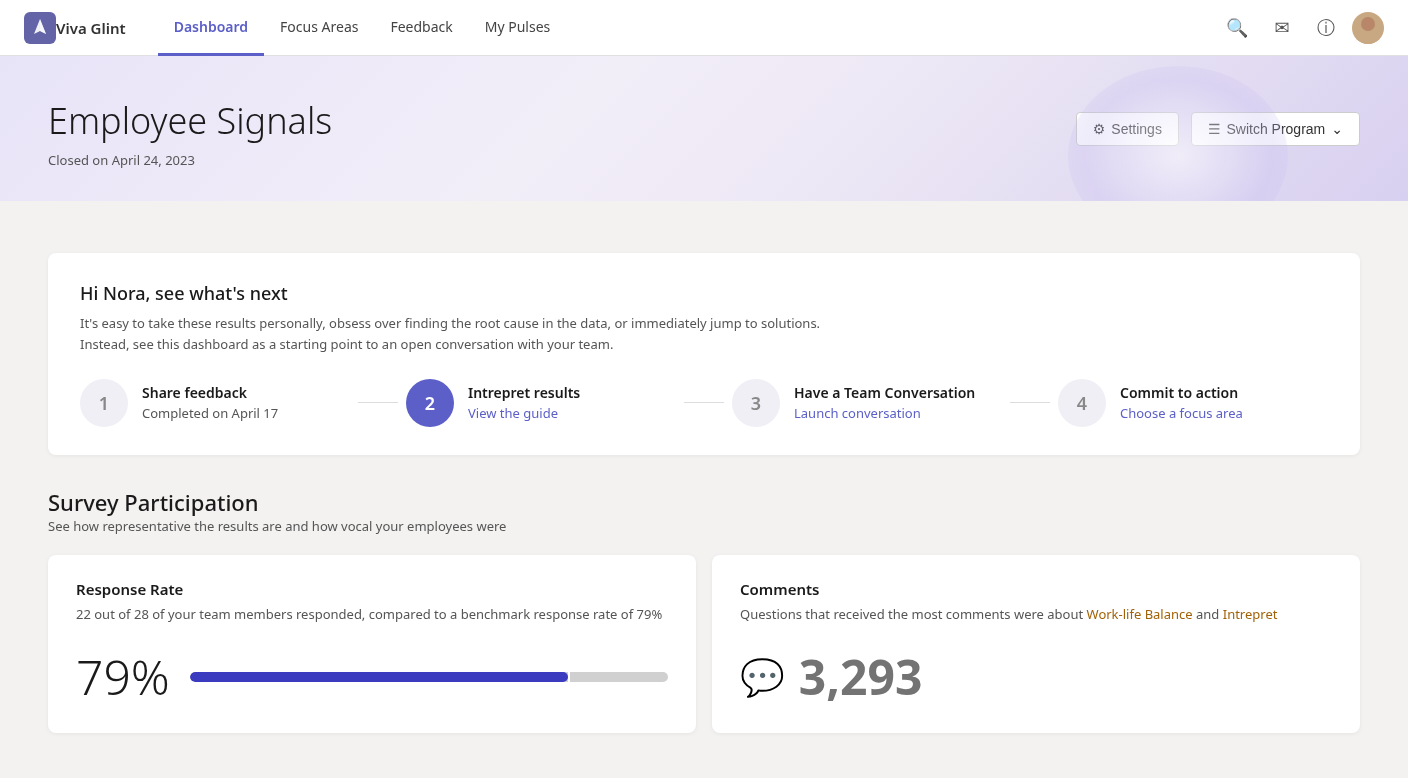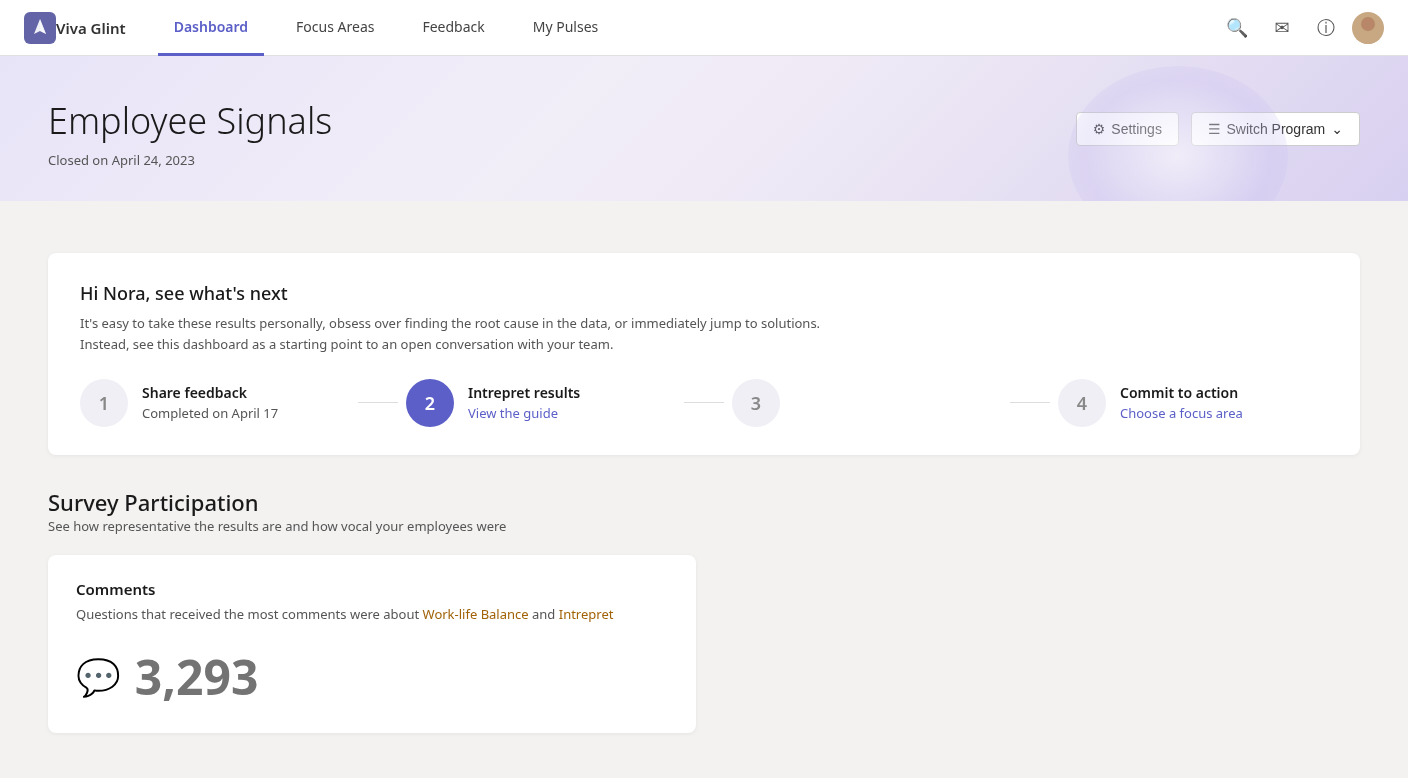--- a/index.html
+++ b/index.html
@@ -29,21 +29,21 @@
       height: 32px;
     }
     .nav-brand-name {
       font-weight: 600;
       font-size: 15px;
       color: #333;
     }
     .nav-links {
       display: flex;
       align-items: center;
-      gap: 16px;
+      gap: 0;
       flex: 1;
     }
     .nav-link {
       padding: 0 16px;
       height: 56px;
       display: flex;
       align-items: center;
       font-size: 14px;
       color: #444;
       text-decoration: none;
@@ -408,20 +408,26 @@
           </div>
         </div>
       </div>
 
       <div class="step-divider"></div>
 
       <div class="step">
         <div class="step-circle inactive">
           <span>3</span>
         </div>
+        <div class="step-info">
+          <div class="step-name">Have a Team Conversation</div>
+          <div class="step-sub">
+            <a href="#">Launch conversation</a>
+          </div>
+        </div>
       </div>
 
       <div class="step-divider"></div>
 
       <div class="step">
         <div class="step-circle inactive">
           <span>4</span>
         </div>
         <div class="step-info">
           <div class="step-name">Commit to action</div>
@@ -433,20 +439,33 @@
 
     </div>
   </div>
 
   <div>
     <h2 class="section-heading">Survey Participation</h2>
     <p class="section-desc">See how representative the results are and how vocal your employees were</p>
 
     <div class="stat-grid">
 
+      <div class="stat-card">
+        <div class="stat-card-title">Response Rate</div>
+        <div class="stat-card-desc">22 out of 28 of your team members responded, compared to a benchmark response rate of 79%</div>
+        <div class="response-rate-row">
+          <span class="response-rate-num">79%</span>
+          <div class="progress-bar-container">
+            <div class="progress-bar-track">
+              <div class="progress-bar-fill" style="width: 79%"></div>
+              <div class="progress-bar-marker" style="left: 79%"></div>
+            </div>
+          </div>
+        </div>
+      </div>
 
       <div class="stat-card">
         <div class="stat-card-title">Comments</div>
         <div class="stat-card-desc">
           <span>Questions that received the most comments were about </span><a href="#">Work-life Balance</a><span> and </span><a href="#">Intrepret</a>
         </div>
         <div class="comments-row">
           <span class="comments-icon">💬</span>
           <span class="comments-num">3,293</span>
         </div>

